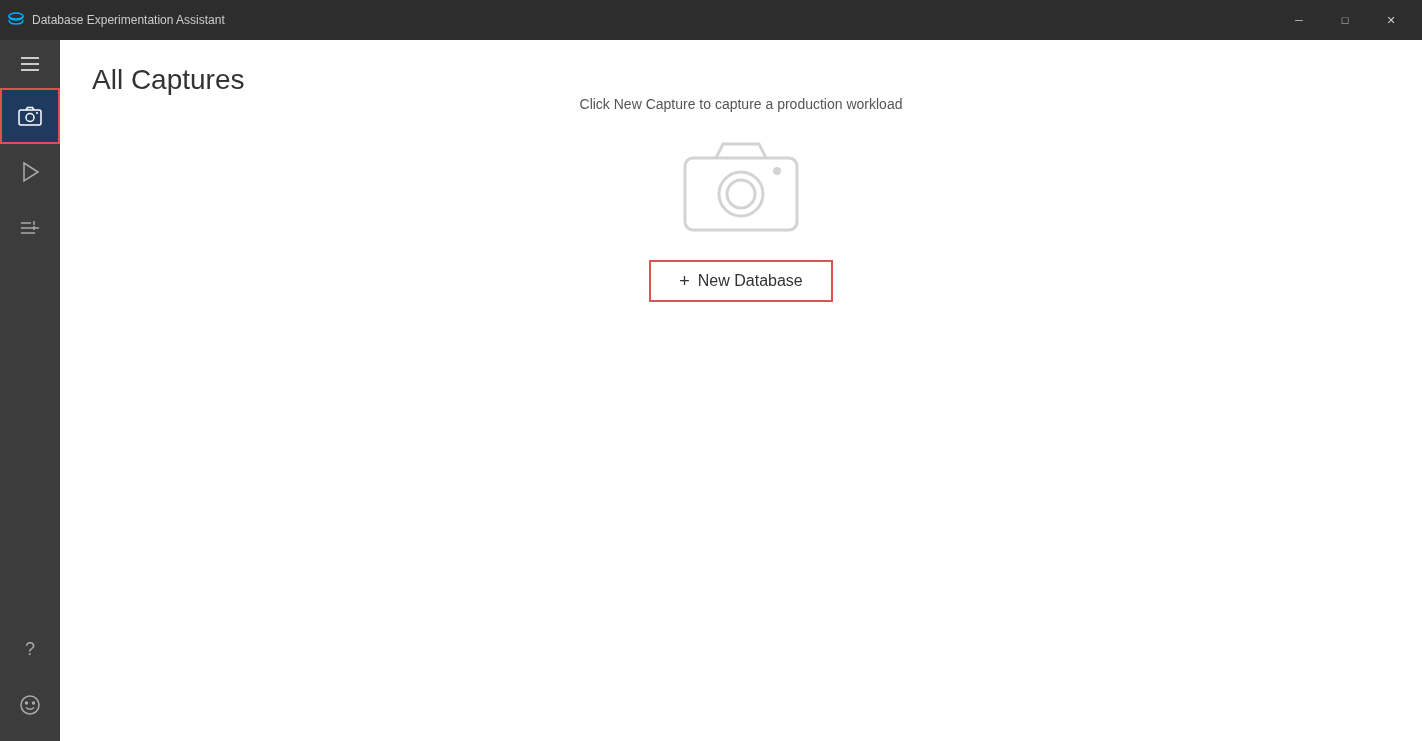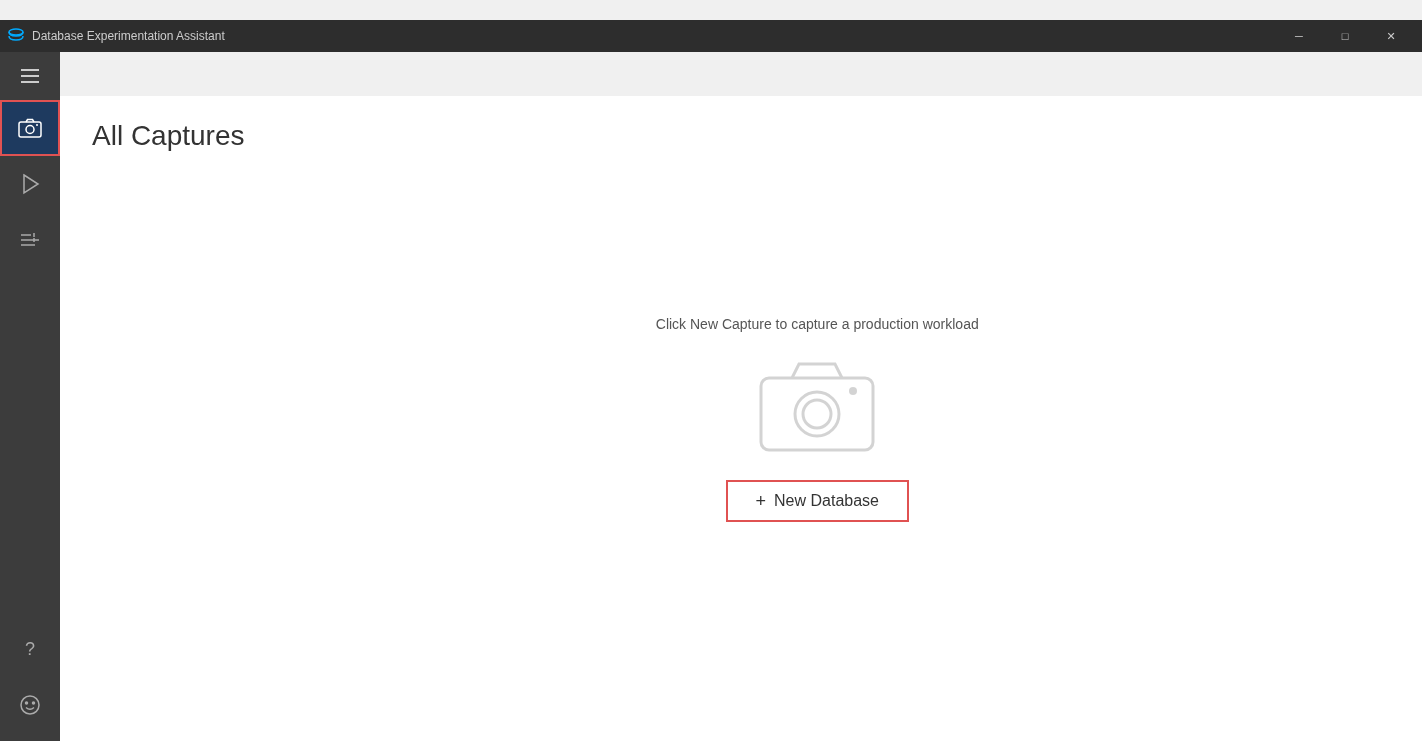--- a/index.html
+++ b/index.html
@@ -9,28 +9,27 @@
       height: 741px;
       background: #f0f0f0;
       font-family: 'Segoe UI', sans-serif;
       overflow: hidden;
       display: flex;
       flex-direction: column;
     }
 
     
     .titlebar {
-      height: 32px;
+      height: 40px;
       background: #2d2d2d;
       display: flex;
       align-items: center;
       justify-content: space-between;
       padding: 0 8px;
       flex-shrink: 0;
-      margin-top: 20px;
     }
 
     .titlebar-left {
       display: flex;
       align-items: center;
       gap: 8px;
     }
 
     .app-icon {
       width: 16px;
@@ -123,38 +122,36 @@
       flex-direction: column;
       align-items: center;
       padding-bottom: 8px;
     }
 
     
     .content {
       flex: 1;
       background: #ffffff;
       display: flex;
-      flex-direction: row;
+      flex-direction: column;
       padding: 24px 32px;
-      margin-top: 44px;
     }
 
     .page-title {
       font-size: 28px;
       font-weight: 300;
       color: #333333;
       margin-bottom: 0;
     }
 
     .main-area {
       flex: 1;
       display: flex;
       flex-direction: column;
       align-items: center;
-      justify-content: center;
       gap: 24px;
     }
 
     .hint-text {
       font-size: 14px;
       color: #555555;
     }
 
     
     .camera-placeholder {

